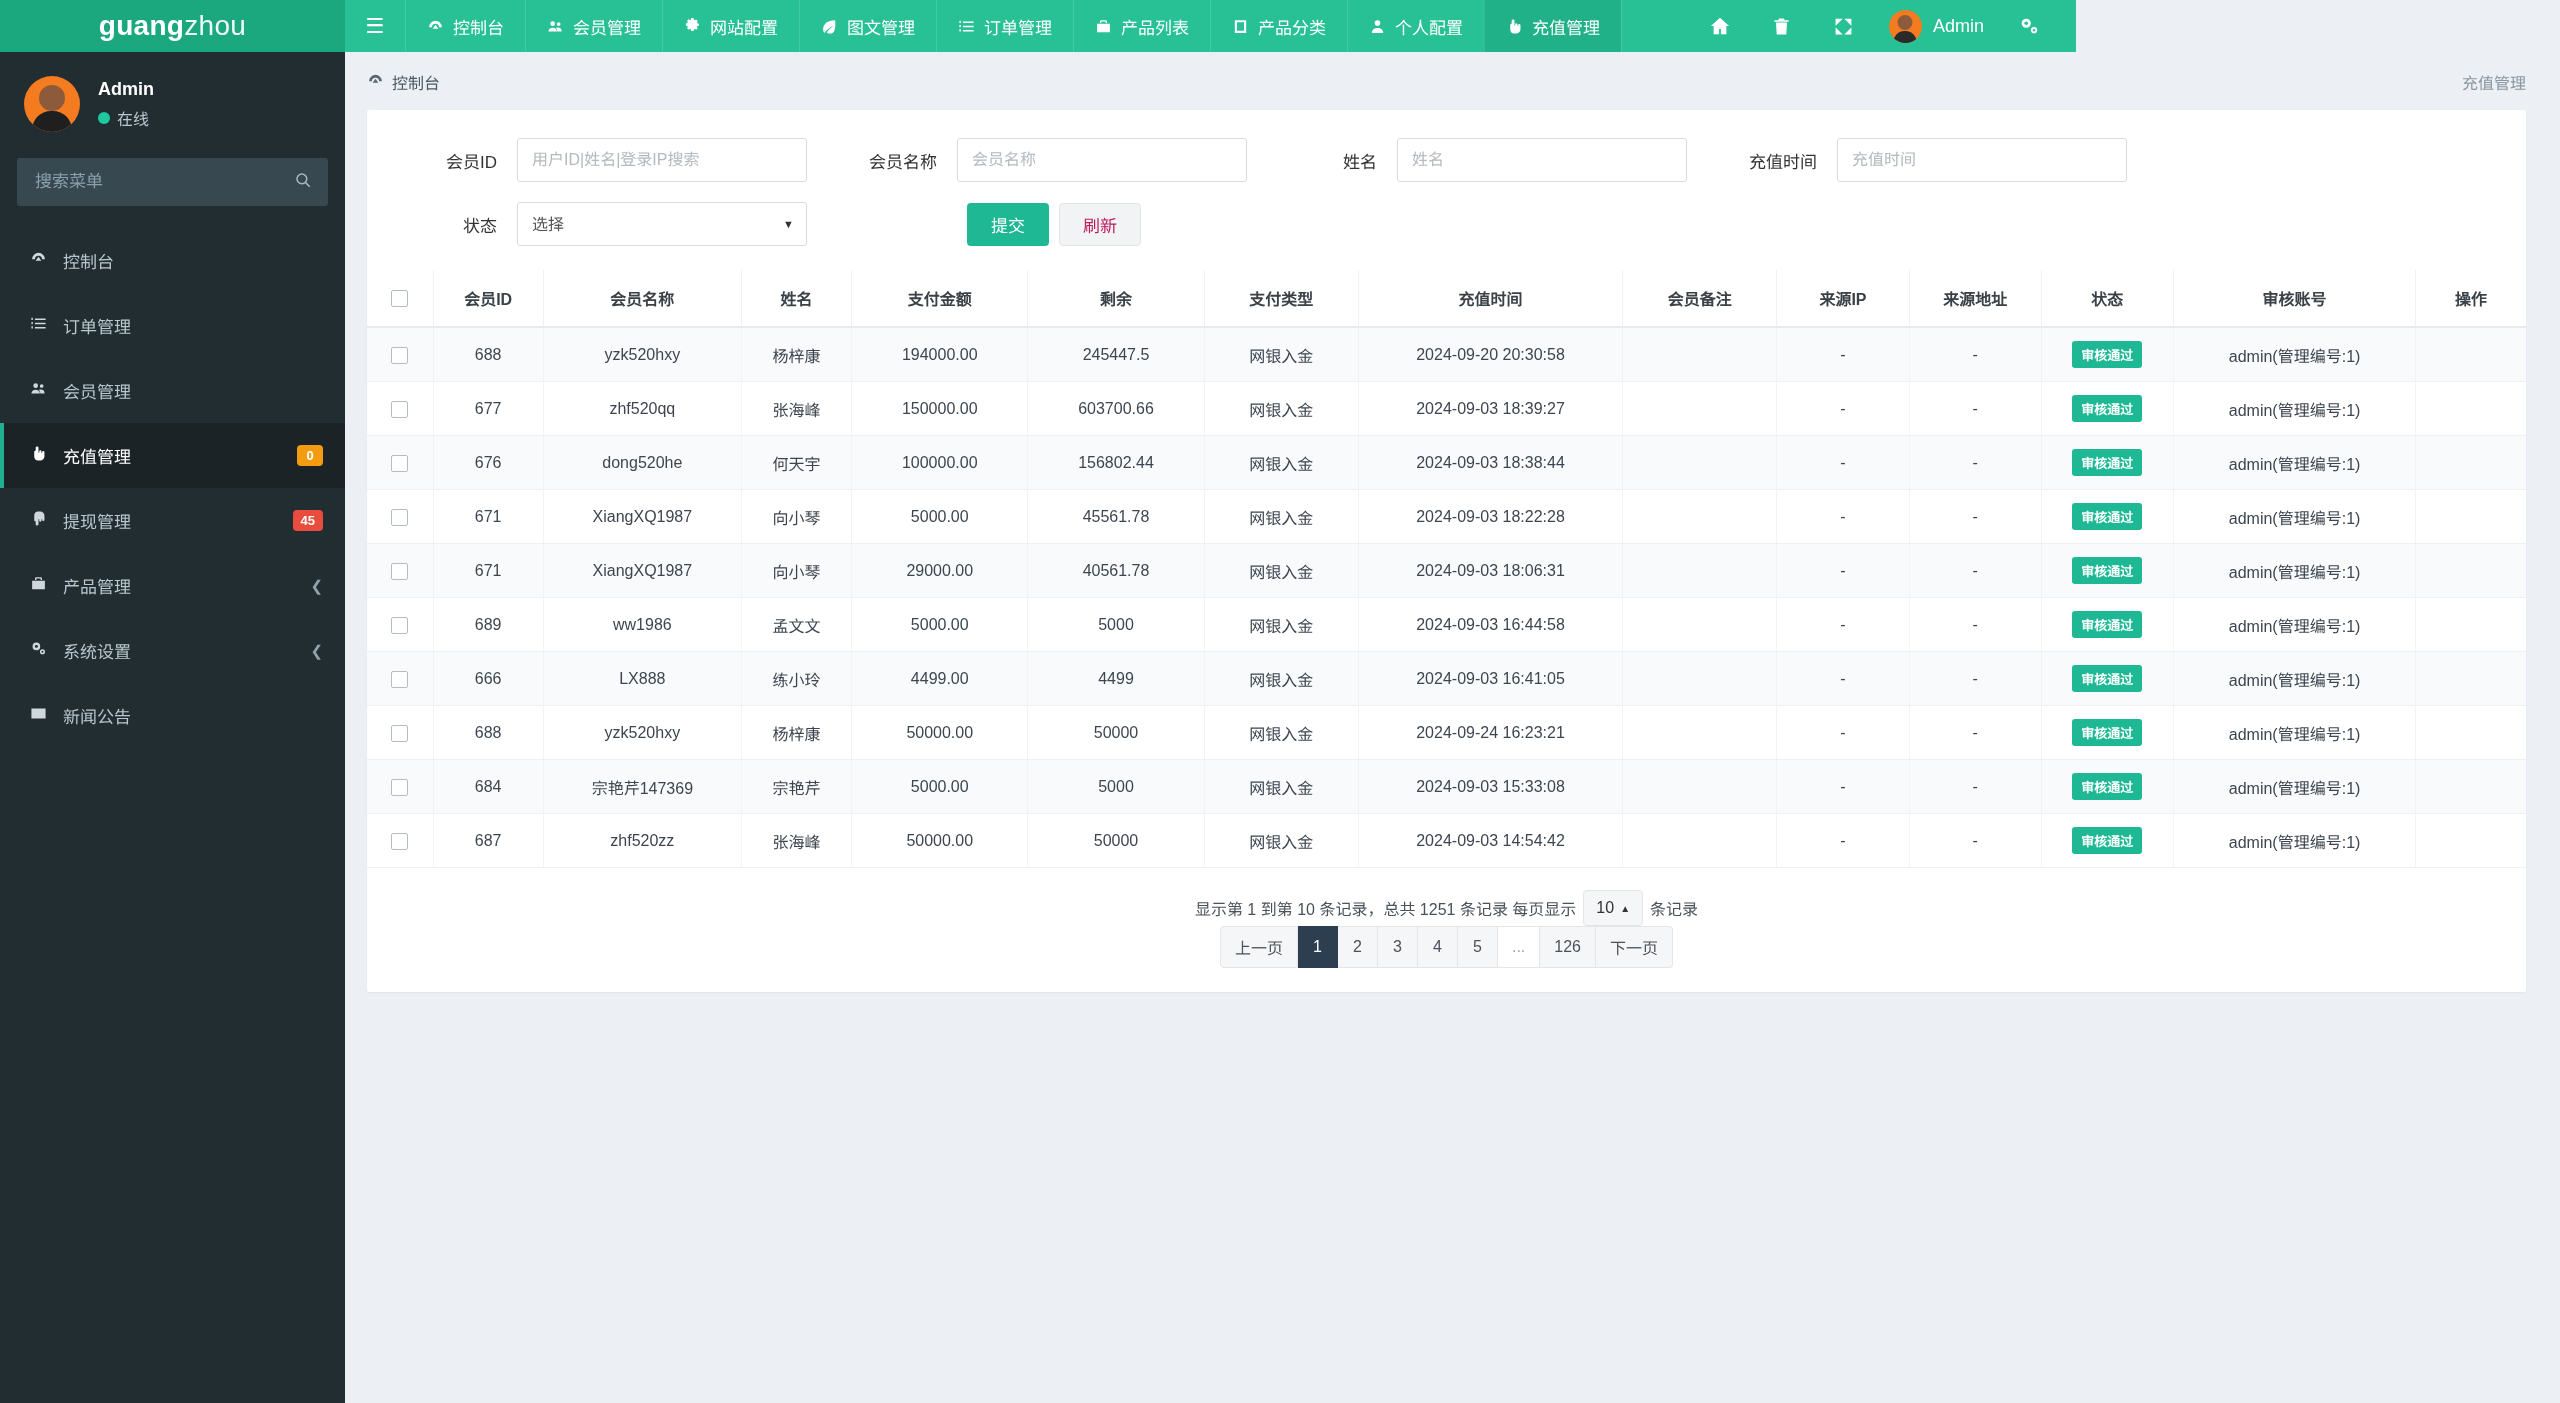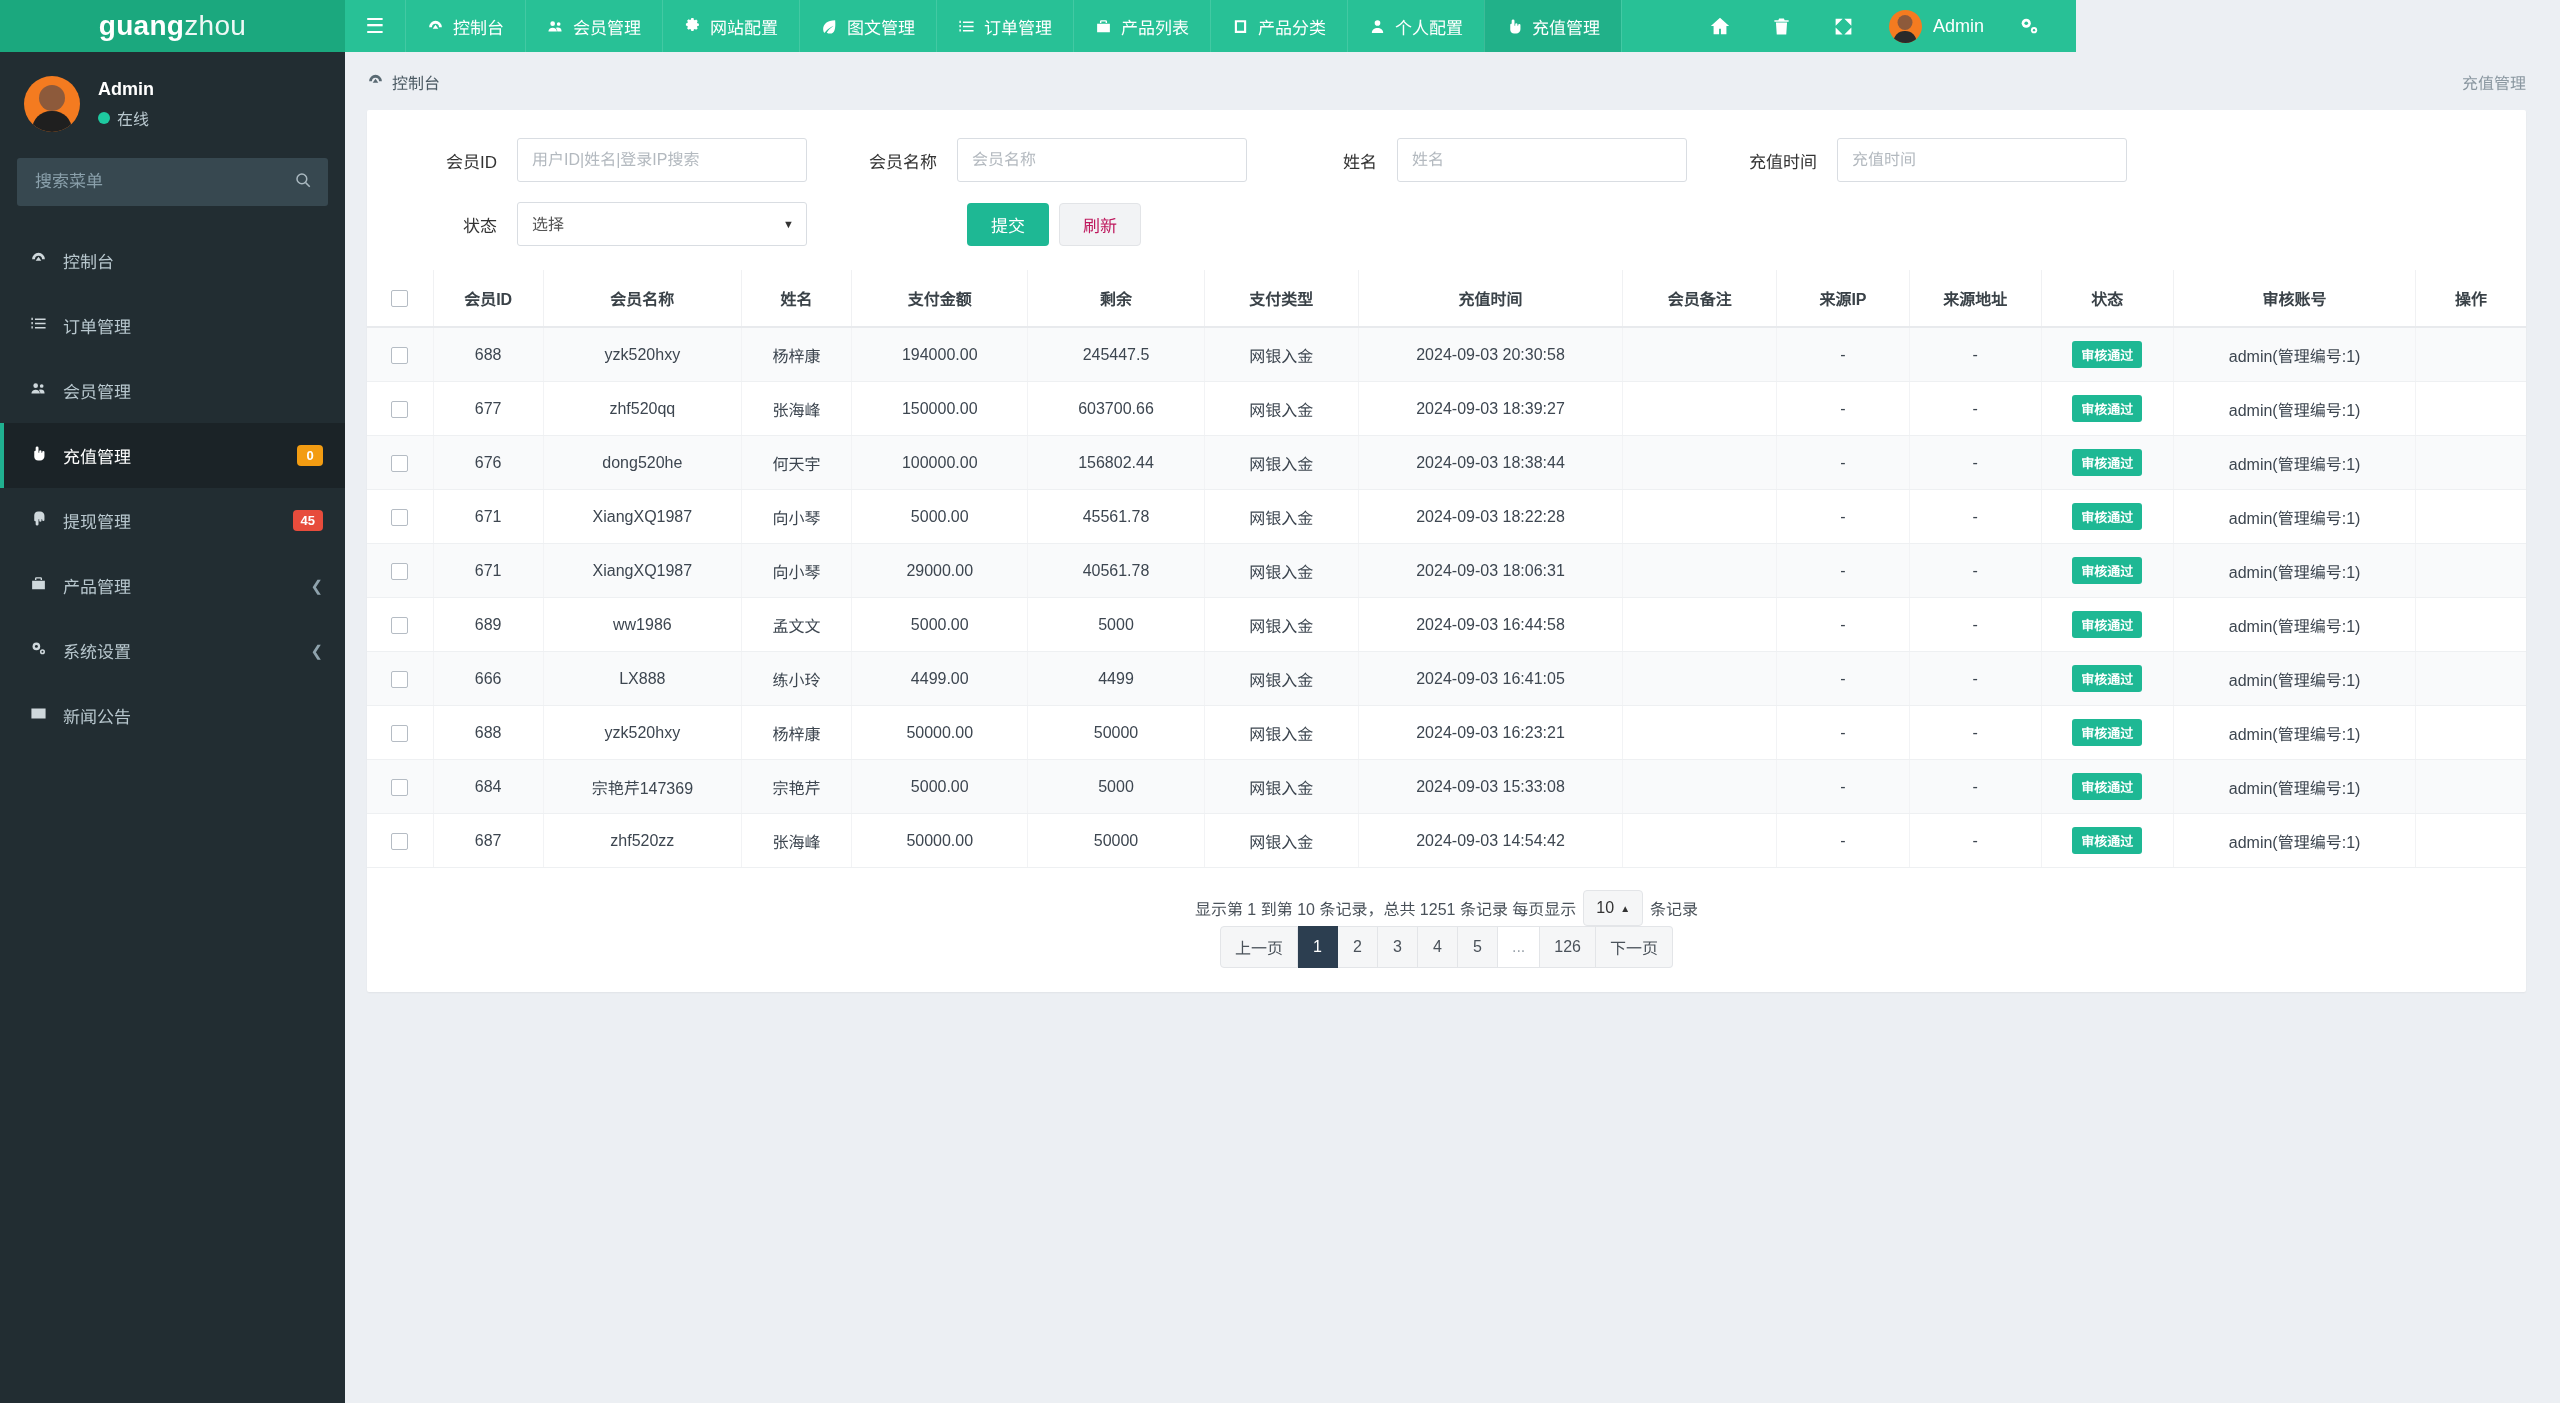--- a/index.html
+++ b/index.html
@@ -490,21 +490,21 @@
         </thead>
         <tbody id="body-rows">
             <tr>
               <td><span class="cb"></span></td>
               <td>688</td>
               <td>yzk520hxy</td>
               <td>杨梓康</td>
               <td>194000.00</td>
               <td>245447.5</td>
               <td>网银入金</td>
-              <td>2024-09-03 20:30:58</td>
+              <td>2024-09-20 20:30:58</td>
               <td></td>
               <td>-</td>
               <td>-</td>
               <td><span class="tag-pass">审核通过</span></td>
               <td>admin(管理编号:1)</td>
               <td></td>
             </tr>
             <tr>
               <td><span class="cb"></span></td>
               <td>677</td>
@@ -602,21 +602,21 @@
               <td></td>
             </tr>
             <tr>
               <td><span class="cb"></span></td>
               <td>688</td>
               <td>yzk520hxy</td>
               <td>杨梓康</td>
               <td>50000.00</td>
               <td>50000</td>
               <td>网银入金</td>
-              <td>2024-09-03 16:23:21</td>
+              <td>2024-09-24 16:23:21</td>
               <td></td>
               <td>-</td>
               <td>-</td>
               <td><span class="tag-pass">审核通过</span></td>
               <td>admin(管理编号:1)</td>
               <td></td>
             </tr>
             <tr>
               <td><span class="cb"></span></td>
               <td>684</td>

